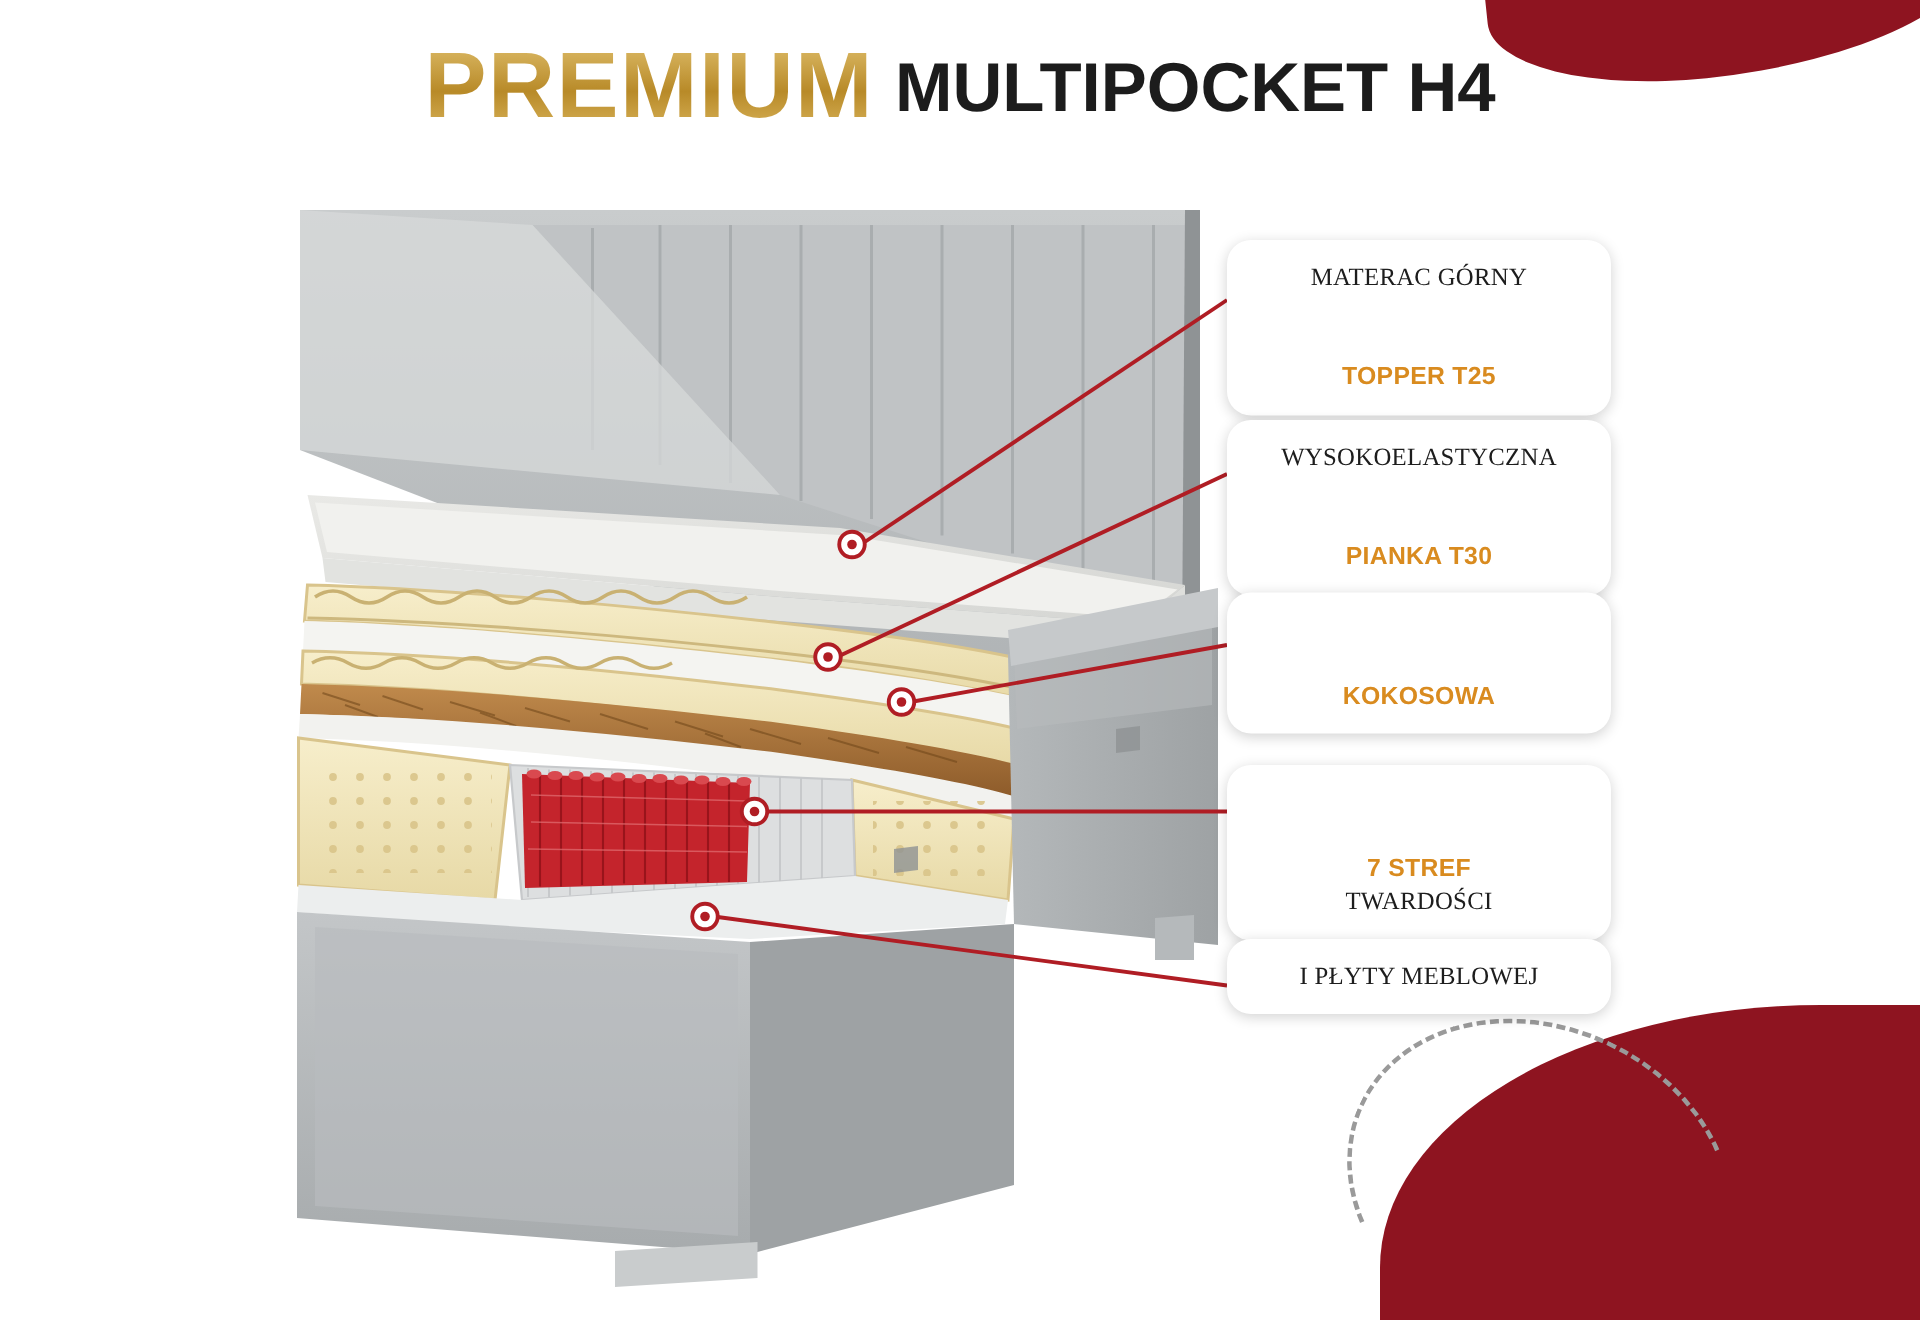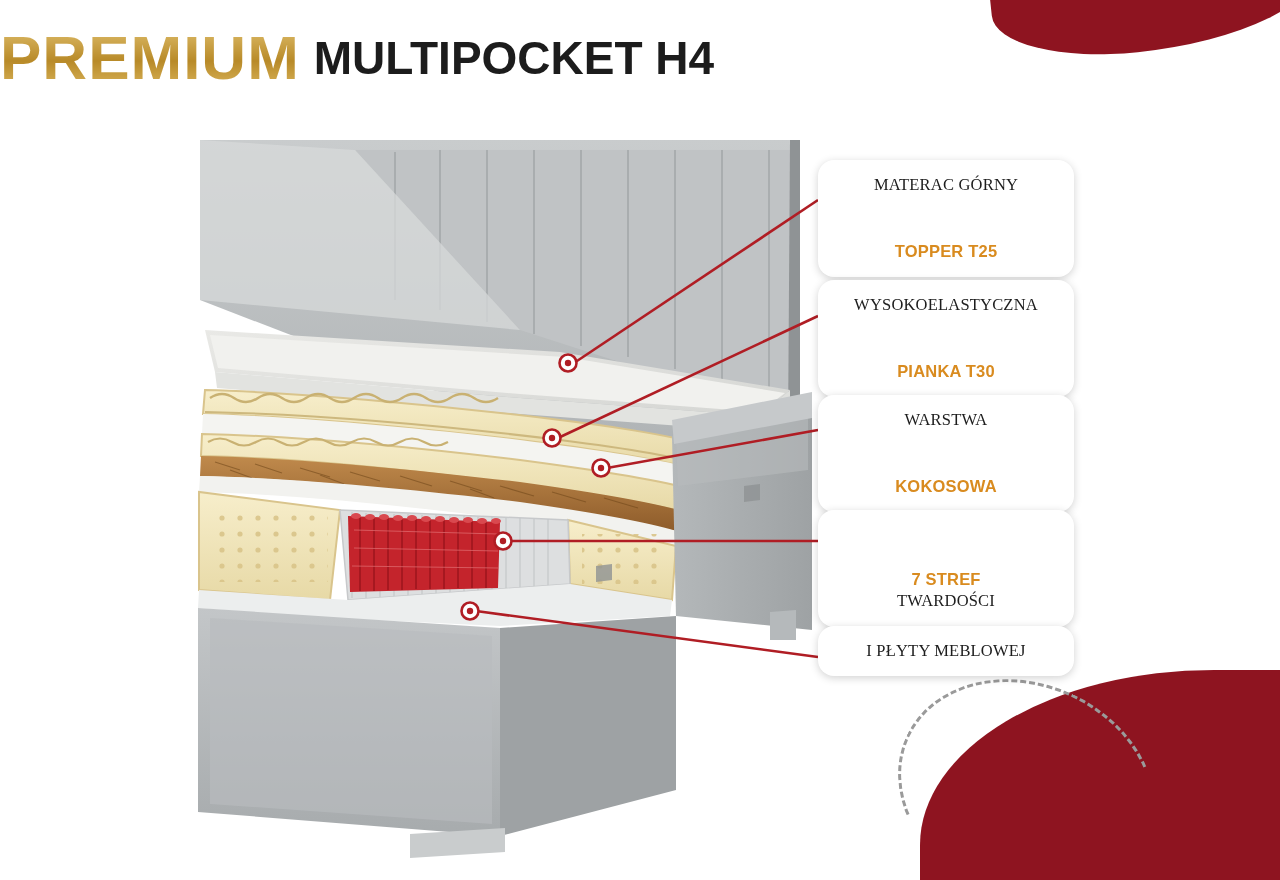--- a/index.html
+++ b/index.html
@@ -26,20 +26,21 @@
   .dash-arc{
     position:absolute;right:120px;bottom:-20px;width:260px;height:210px;
     border:3px dashed #9a9a9a;border-radius:50%;
     border-right-color:transparent;border-bottom-color:transparent;
     transform:rotate(25deg);
   }
 
   
   .title{
     position:absolute;left:0;right:0;top:22px;
+    text-align:center;
     white-space:nowrap;
   }
   .title .gold{
     font-size:62px;font-weight:bold;letter-spacing:1px;
     color:#c8a03c;
     background:linear-gradient(180deg,#e2c271 0%,#b88a28 55%,#dcb75f 100%);
     -webkit-background-clip:text;background-clip:text;
     -webkit-text-fill-color:transparent;
     vertical-align:middle;
   }
@@ -301,21 +302,20 @@
       <div class="pl">MATERAC GÓRNY</div>
       <div class="hl">TOPPER T25</div>
     </div>
 
     <div class="callout" id="co1">
       <div class="pl">WYSOKOELASTYCZNA</div>
       <div class="hl">PIANKA T30</div>
     </div>
 
     <div class="callout" id="co2">
-      <div class="pl">WARSTWA</div>
       <div class="hl">KOKOSOWA</div>
     </div>
 
     <div class="callout" id="co3">
       <div class="hl">7 STREF</div>
       <div class="pl">TWARDOŚCI</div>
     </div>
 
     <div class="callout" id="co4">
       <div class="pl">I PŁYTY MEBLOWEJ</div>

